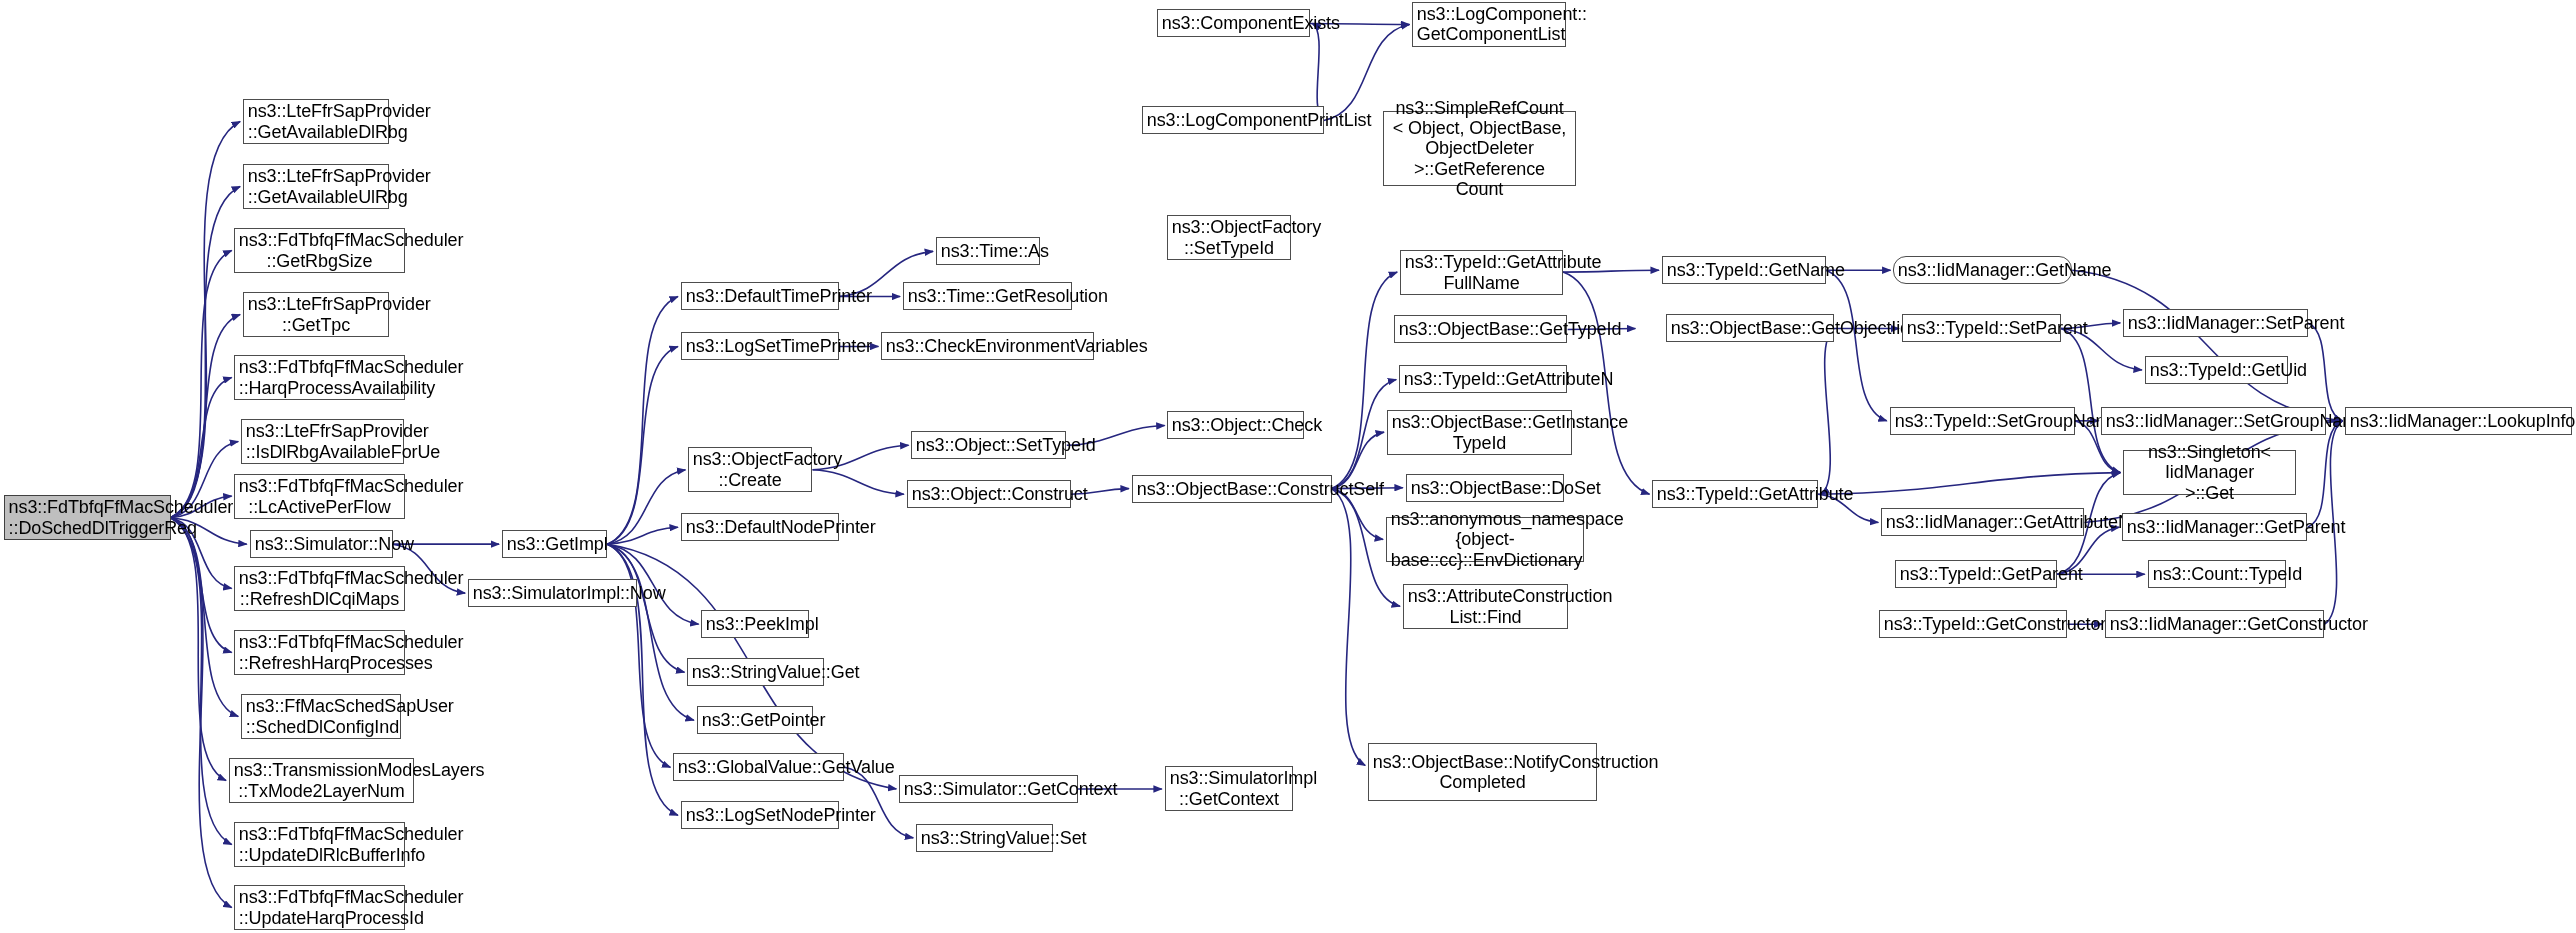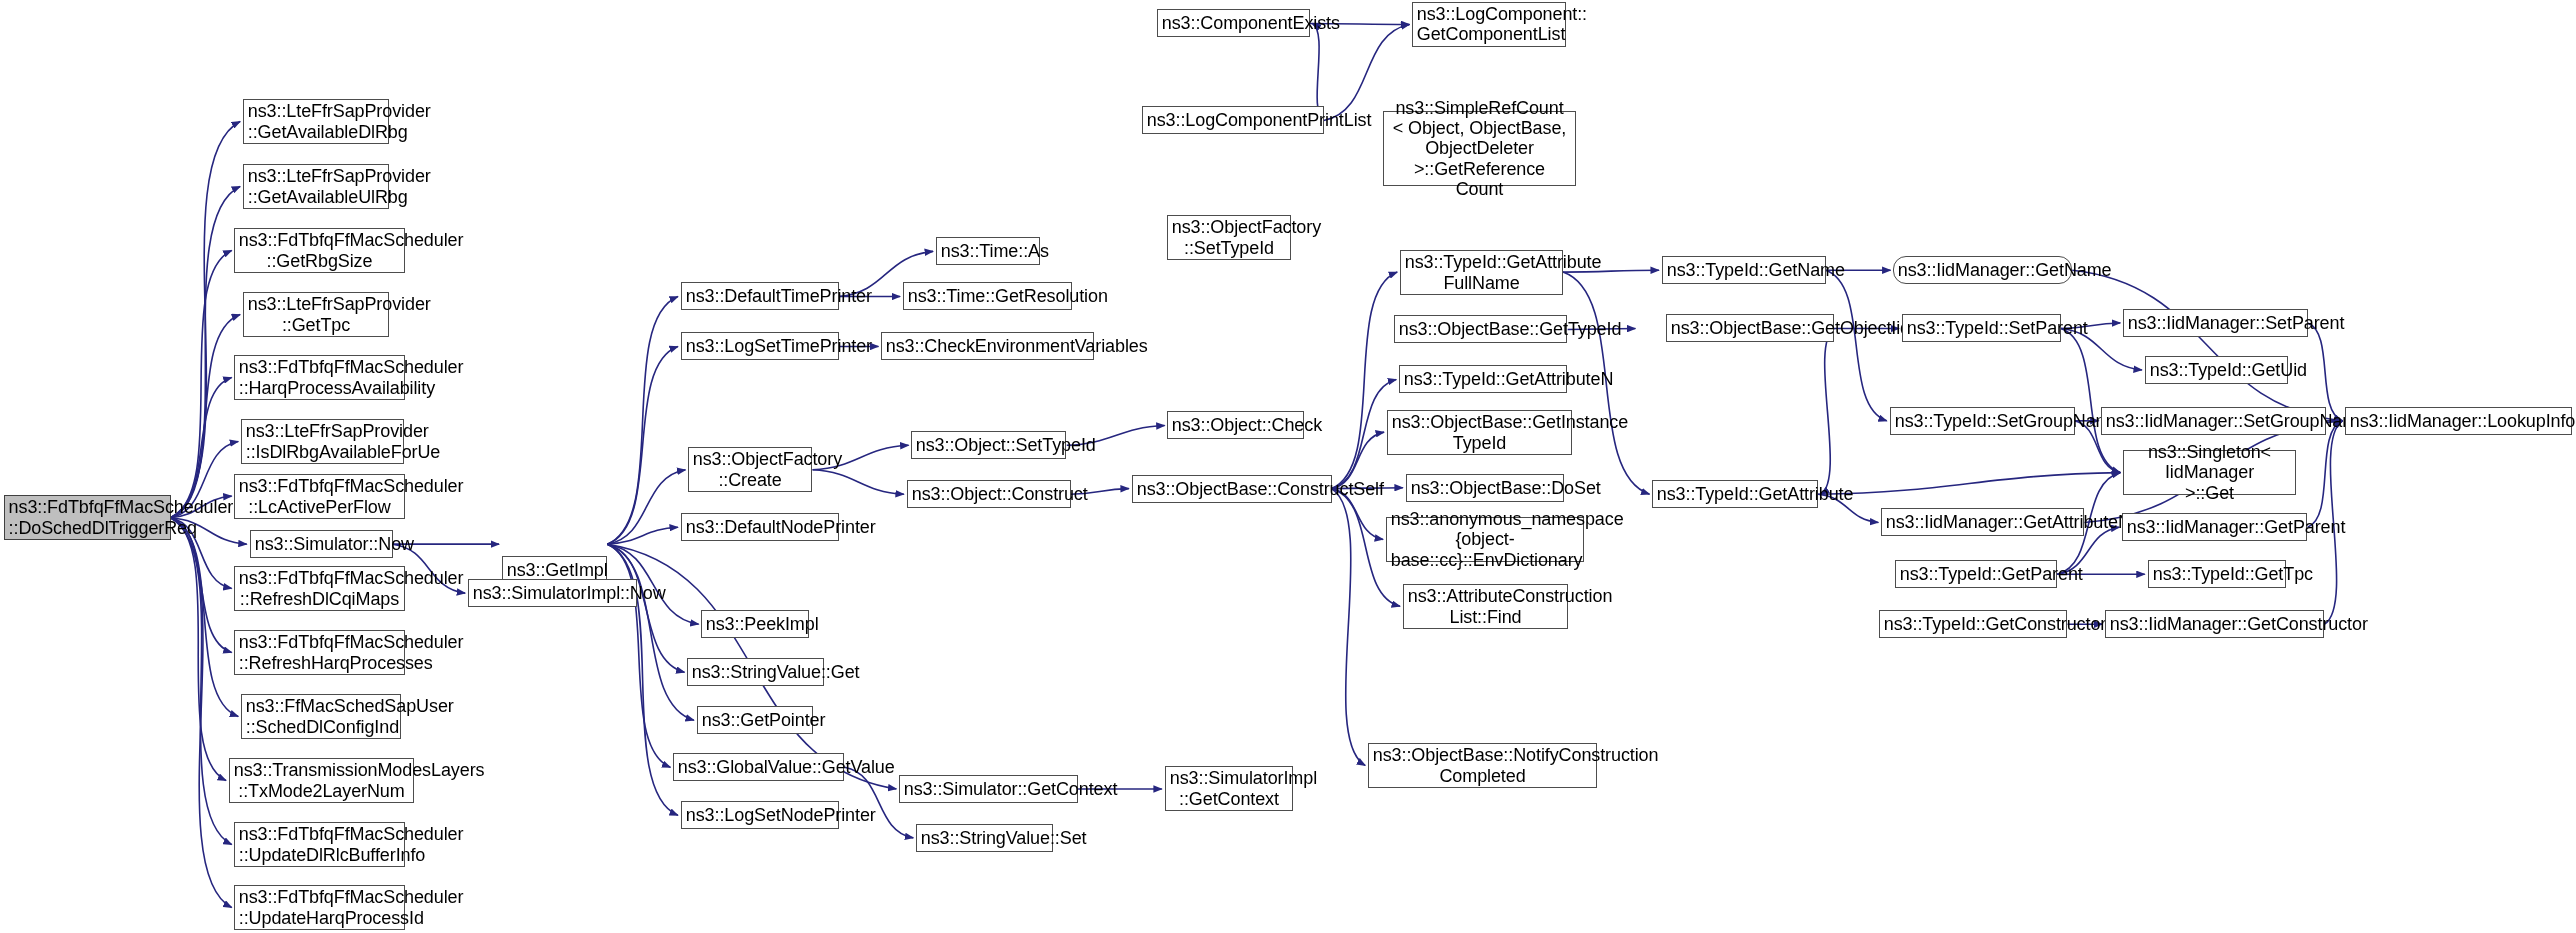--- a/index.html
+++ b/index.html
@@ -155,21 +155,21 @@
     <div class="node" style="left: 234px; top: 630px; width: 171px; height: 45px;"><span>ns3::FdTbfqFfMacScheduler
 ::RefreshHarqProcesses</span></div>
     <div class="node" style="left: 241px; top: 694px; width: 160px; height: 45px;"><span>ns3::FfMacSchedSapUser
 ::SchedDlConfigInd</span></div>
     <div class="node" style="left: 229px; top: 758px; width: 185px; height: 45px;"><span>ns3::TransmissionModesLayers
 ::TxMode2LayerNum</span></div>
     <div class="node" style="left: 234px; top: 822px; width: 171px; height: 45px;"><span>ns3::FdTbfqFfMacScheduler
 ::UpdateDlRlcBufferInfo</span></div>
     <div class="node" style="left: 234px; top: 885px; width: 171px; height: 45px;"><span>ns3::FdTbfqFfMacScheduler
 ::UpdateHarqProcessId</span></div>
-    <div class="node" style="left: 502px; top: 530px; width: 105px; height: 28px; margin-top: 26px;"><span>ns3::GetImpl</span></div>
+    <div class="node" style="left: 502px; top: 530px; width: 105px; height: 28px;"><span>ns3::GetImpl</span></div>
     <div class="node" style="left: 468px; top: 579px; width: 169px; height: 28px;"><span>ns3::SimulatorImpl::Now</span></div>
     <div class="node" style="left: 681px; top: 282px; width: 158px; height: 28px;"><span>ns3::DefaultTimePrinter</span></div>
     <div class="node" style="left: 681px; top: 332px; width: 158px; height: 28px;"><span>ns3::LogSetTimePrinter</span></div>
     <div class="node" style="left: 688px; top: 447px; width: 124px; height: 45px;"><span>ns3::ObjectFactory
 ::Create</span></div>
     <div class="node" style="left: 681px; top: 513px; width: 158px; height: 28px;"><span>ns3::DefaultNodePrinter</span></div>
     <div class="node" style="left: 701px; top: 610px; width: 108px; height: 28px;"><span>ns3::PeekImpl</span></div>
     <div class="node" style="left: 687px; top: 658px; width: 137px; height: 28px;"><span>ns3::StringValue::Get</span></div>
     <div class="node" style="left: 697px; top: 706px; width: 116px; height: 28px;"><span>ns3::GetPointer</span></div>
     <div class="node" style="left: 673px; top: 753px; width: 171px; height: 28px;"><span>ns3::GlobalValue::GetValue</span></div>
@@ -199,34 +199,34 @@
 FullName</span></div>
     <div class="node" style="left: 1394px; top: 315px; width: 173px; height: 28px;"><span>ns3::ObjectBase::GetTypeId</span></div>
     <div class="node" style="left: 1399px; top: 365px; width: 168px; height: 28px;"><span>ns3::TypeId::GetAttributeN</span></div>
     <div class="node" style="left: 1387px; top: 410px; width: 185px; height: 45px;"><span>ns3::ObjectBase::GetInstance
 TypeId</span></div>
     <div class="node" style="left: 1406px; top: 474px; width: 158px; height: 28px;"><span>ns3::ObjectBase::DoSet</span></div>
     <div class="node" style="left: 1386px; top: 517px; width: 198px; height: 45px;"><span>ns3::anonymous_namespace
 {object-base::cc}::EnvDictionary</span></div>
     <div class="node" style="left: 1403px; top: 584px; width: 165px; height: 45px;"><span>ns3::AttributeConstruction
 List::Find</span></div>
-    <div class="node" style="left: 1368px; top: 743px; width: 229px; height: 45px;"><span>ns3::ObjectBase::NotifyConstruction
+    <div class="node" style="left: 1368px; top: 743px; width: 229px; height: 58px;"><span>ns3::ObjectBase::NotifyConstruction
 Completed</span></div>
     <div class="node" style="left: 1662px; top: 256px; width: 164px; height: 28px;"><span>ns3::TypeId::GetName</span></div>
     <div class="node" style="left: 1638px; top: 314px; width: 168px; height: 28px; margin-left: 28px;"><span>ns3::ObjectBase::GetObjectIid</span></div>
     <div class="node" style="left: 1652px; top: 480px; width: 166px; height: 28px;"><span>ns3::TypeId::GetAttribute</span></div>
     <div class="node" style="left: 1890px; top: 407px; width: 185px; height: 28px;"><span>ns3::TypeId::SetGroupName</span></div>
     <div class="node" style="left: 1902px; top: 314px; width: 159px; height: 28px;"><span>ns3::TypeId::SetParent</span></div>
     <div class="node" style="left: 1881px; top: 508px; width: 203px; height: 28px;"><span>ns3::IidManager::GetAttributeN</span></div>
     <div class="node" style="left: 1895px; top: 560px; width: 162px; height: 28px;"><span>ns3::TypeId::GetParent</span></div>
     <div class="node" style="left: 1879px; top: 610px; width: 188px; height: 28px;"><span>ns3::TypeId::GetConstructor</span></div>
     <div class="node" style="left: 1893px; top: 256px; width: 179px; height: 28px; border-radius: 13px;"><span>ns3::IidManager::GetName</span></div>
     <div class="node" style="left: 2123px; top: 309px; width: 185px; height: 28px;"><span>ns3::IidManager::SetParent</span></div>
     <div class="node" style="left: 2145px; top: 356px; width: 143px; height: 28px;"><span>ns3::TypeId::GetUid</span></div>
     <div class="node" style="left: 2101px; top: 407px; width: 225px; height: 28px;"><span>ns3::IidManager::SetGroupName</span></div>
     <div class="node" style="left: 2123px; top: 450px; width: 173px; height: 45px;"><span>ns3::Singleton&lt; IidManager
 &gt;::Get</span></div>
     <div class="node" style="left: 2122px; top: 513px; width: 185px; height: 28px;"><span>ns3::IidManager::GetParent</span></div>
-    <div class="node" style="left: 2148px; top: 560px; width: 138px; height: 28px;"><span>ns3::TypeId::GetTpc</span></div>
+    <div class="node" style="left: 2148px; top: 560px; width: 138px; height: 28px;"><span>ns3::Count::TypeId</span></div>
     <div class="node" style="left: 2105px; top: 610px; width: 219px; height: 28px;"><span>ns3::IidManager::GetConstructor</span></div>
     <div class="node" style="left: 2345px; top: 407px; width: 227px; height: 28px;"><span>ns3::IidManager::LookupInformation</span></div>
   </div>
 
 
 </body></html>

